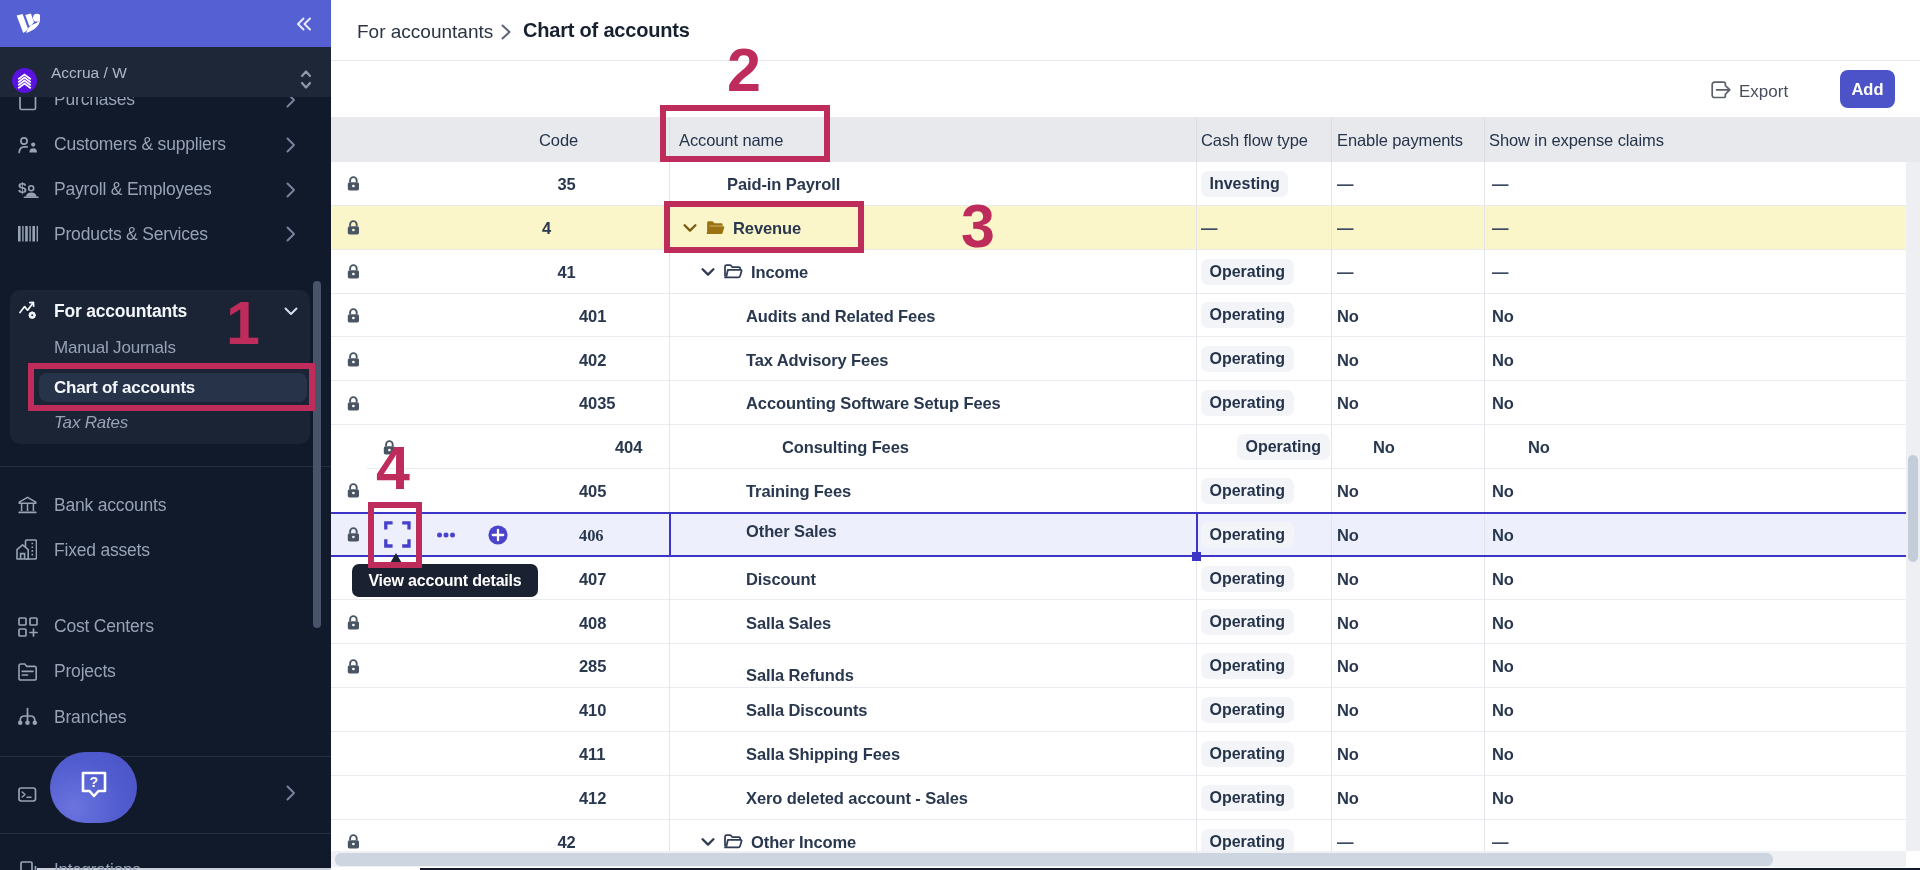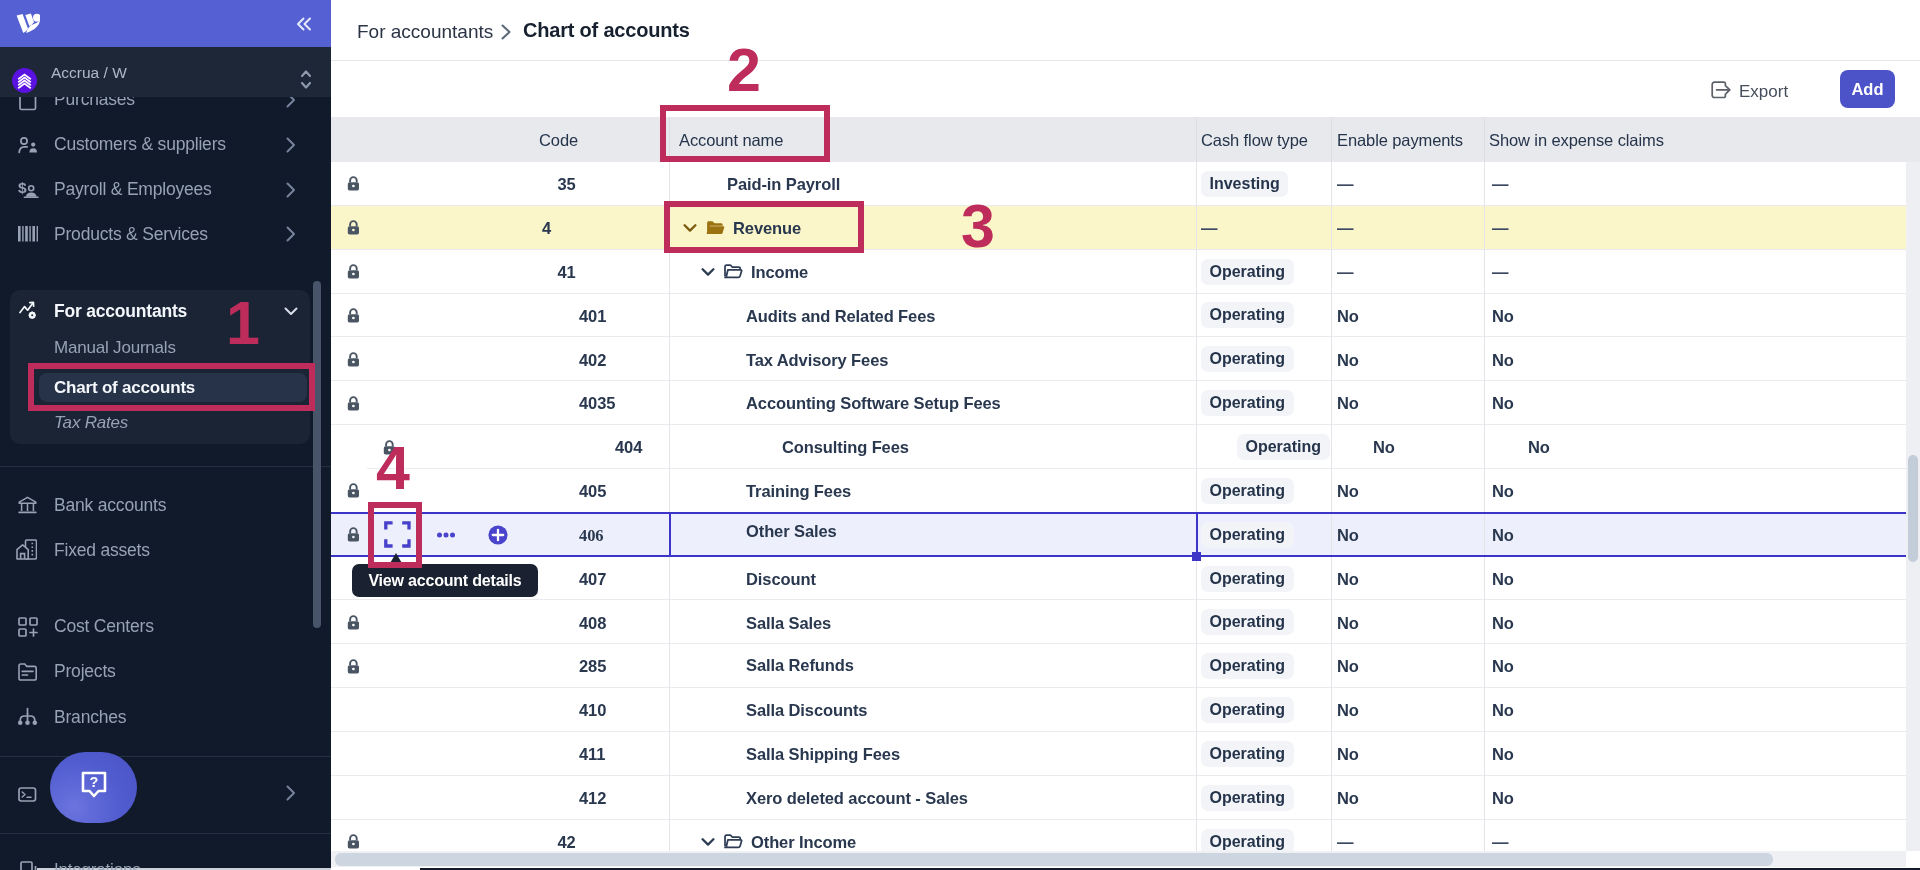--- a/index.html
+++ b/index.html
@@ -351,21 +351,21 @@
       <div class="cell" style="left:1006px;top:13.12px;">No</div>
       <div class="cell" style="left:1161px;top:13.12px;">No</div>
     </div>
     <div class="row" style="top:644.35px;height:43.85px;">
       <svg class="abs" style="left:16px;top:14.43px;" width="13" height="15" viewBox="0 0 13 15">
         <path d="M3.1 6.2 V4.4 A3.3 3.3 0 0 1 9.7 4.4 V6.2" fill="none" stroke="#4A5564" stroke-width="1.9"></path>
         <rect x="0.8" y="6.2" width="11.2" height="8.3" rx="1.7" fill="#4A5564"></rect>
         <circle cx="6.4" cy="10.0" r="1.35" fill="#FFFFFF"></circle>
       </svg>
       <div class="cell" style="left:248.0px;top:13.12px;">285</div>
-      <div class="cell" style="left:415px;top:12px;">Salla Refunds</div>
+      <div class="cell" style="left:415px;top:22px;">Salla Refunds</div>
       <div class="badge" style="top:8.93px;">Operating</div>
       <div class="cell" style="left:1006px;top:13.12px;">No</div>
       <div class="cell" style="left:1161px;top:13.12px;">No</div>
     </div>
     <div class="row" style="top:688.20px;height:43.85px;">
       <div class="cell" style="left:248.0px;top:13.12px;">410</div>
       <div class="cell" style="left:415px;top:13.12px;">Salla Discounts</div>
       <div class="badge" style="top:8.93px;">Operating</div>
       <div class="cell" style="left:1006px;top:13.12px;">No</div>
       <div class="cell" style="left:1161px;top:13.12px;">No</div>

